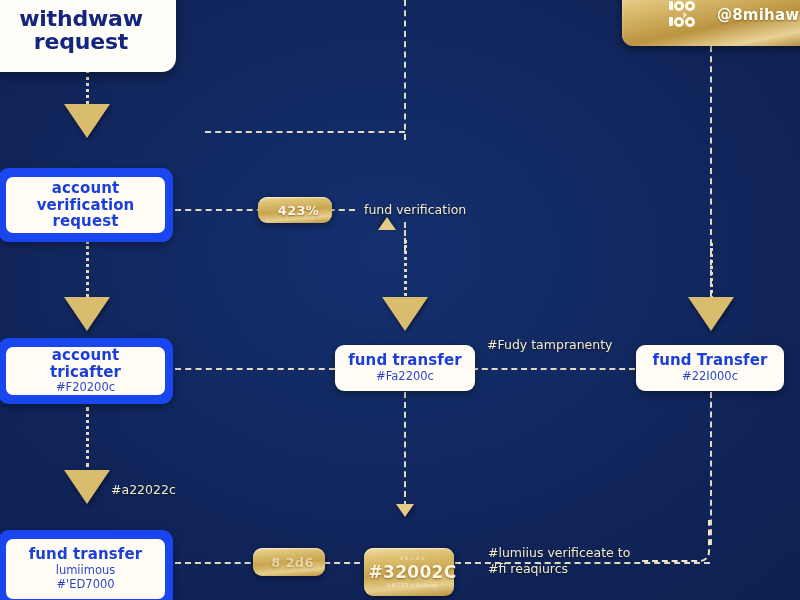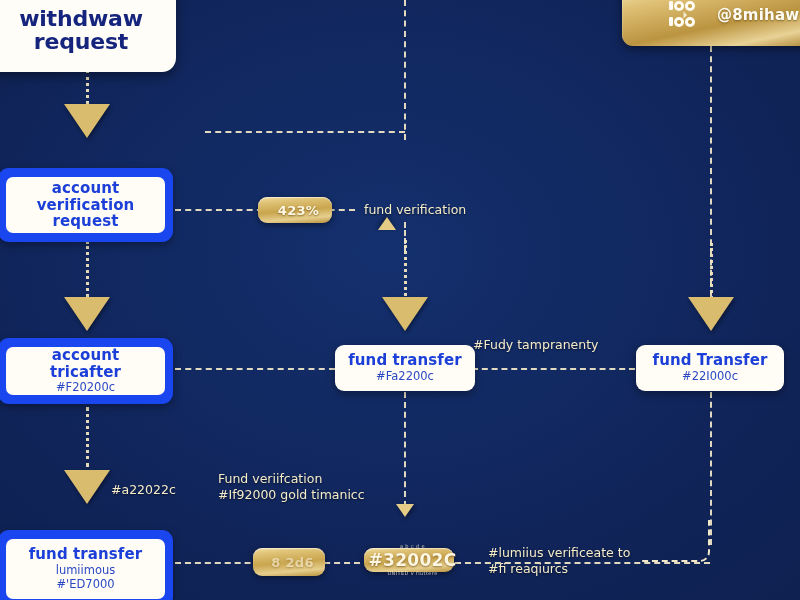--- a/index.html
+++ b/index.html
@@ -285,31 +285,29 @@
   </div>
 
   <div class="pill" style="left:258px; top:197px; width:74px; height:26px;">
     <div class="pt">423%</div>
   </div>
 
   <div class="pill faint" style="left:253px; top:548px; width:72px; height:28px;">
     <div class="pt">8 2d6</div>
   </div>
 
-  <div class="pill" style="left:364px; top:548px; width:90px; height:24px;">
+  <div class="pill" style="left:364px; top:548px; width:90px; height:48px;">
     <div class="pmicro">a b c d e</div>
     <div class="pt pt-lg">#32002C</div>
     <div class="pmicro">UNITED v fluttere</div>
   </div>
 
   <div class="label" style="left:364px; top:202px;">fund verification</div>
 
-  <div class="label" style="left:473px; top:337px;">#Fudy tampranenty</div>
+  <div class="label" style="left:487px; top:337px;">#Fudy tampranenty</div>
 
   <div class="label" style="left:99px; top:482px;margin-left:12px;">#a22022c</div>
 
-  <div class="label center" style="left:218px; top:471px; width:150px; text-align:left;">Fund veriifcation
-#If92000 gold timanicc</div>
 
   <div class="label" style="left:488px; top:545px;">#lumiius verificeate to
 #fi reaqiurcs</div>
 
 </div>
 
 </body></html>

